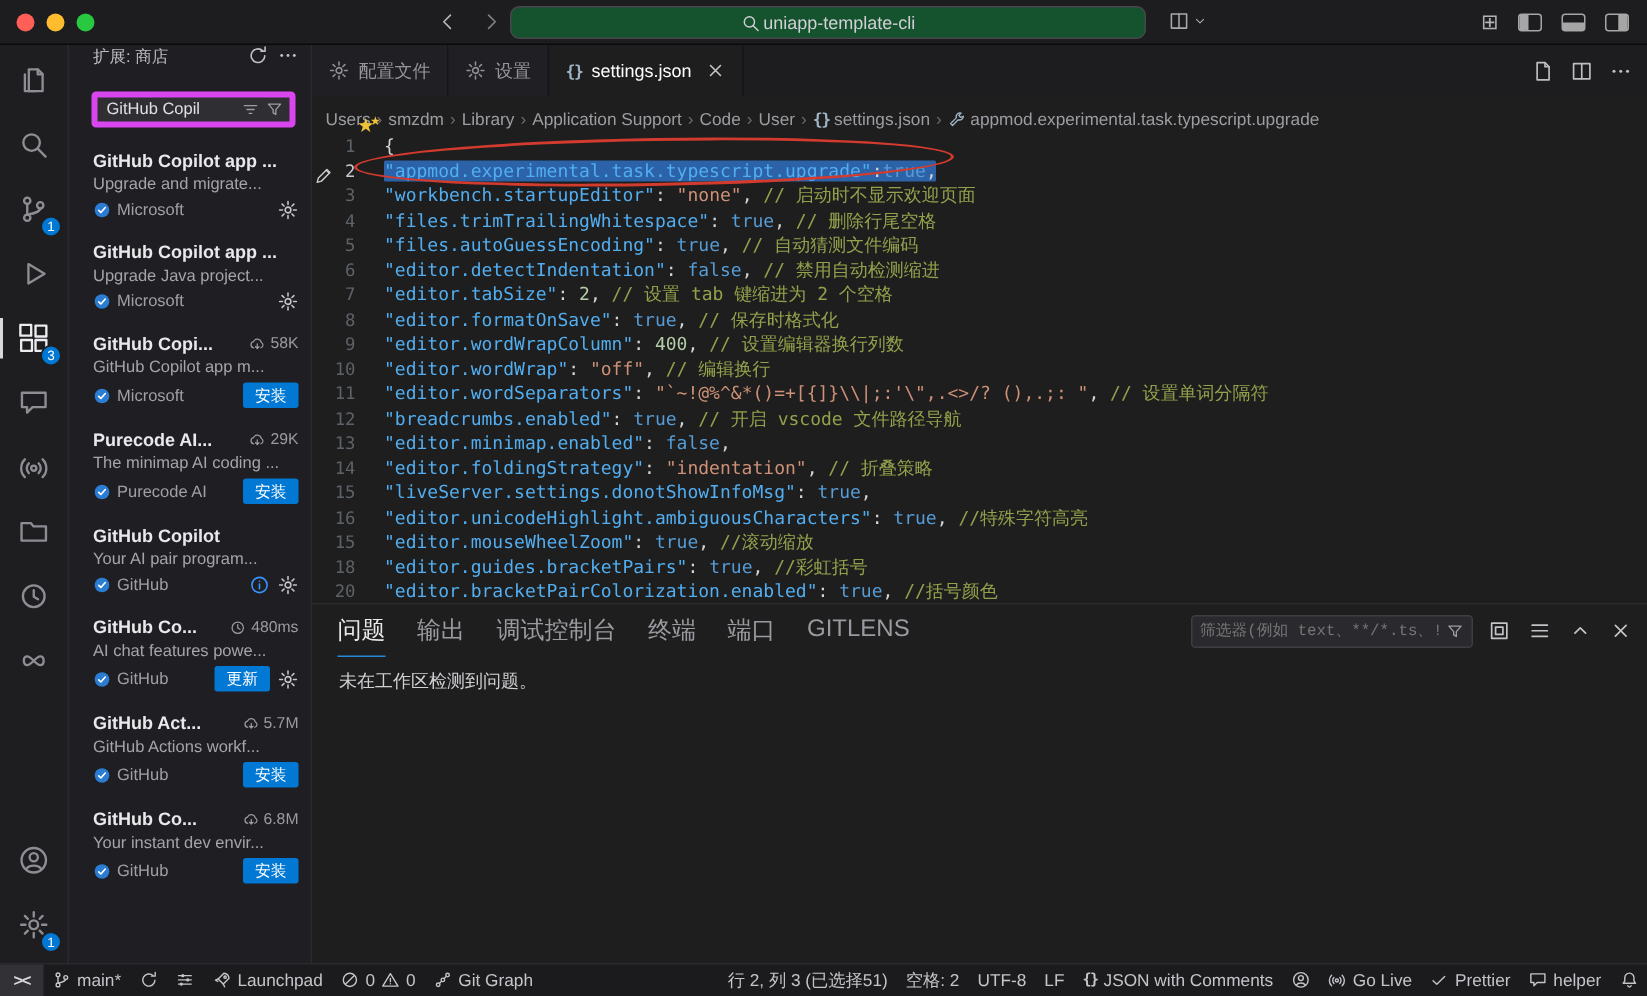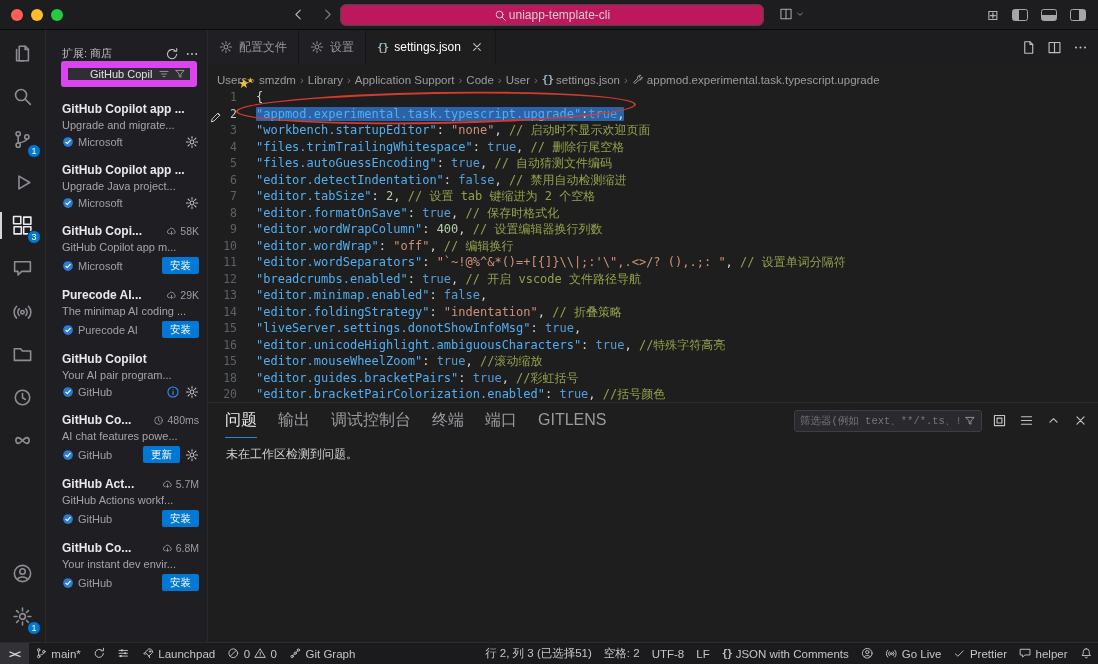--- a/index.html
+++ b/index.html
@@ -9,21 +9,21 @@
 .app{width:100%;height:100%;display:flex;flex-direction:column}
 
 
 .titlebar{flex:0 0 30px;background:#1d1d20;border-bottom:1px solid #0a0a0a;display:flex;align-items:center;position:relative}
 .traffic{display:flex;gap:8px;margin-left:11px}
 .tl{width:12px;height:12px;border-radius:50%;cursor:pointer}
 .tl.red{background:#ff5f57}.tl.yellow{background:#febc2e}.tl.green{background:#28c840}
 .tb-nav{display:flex;gap:14px;margin-left:228px;color:#b4b4b8}
 .tb-nav .icon svg{width:15px;height:15px}
 #nav-fwd{color:#7f7f84}
-.tb-search{position:absolute;left:340px;top:4px;width:424px;height:22px;background:#be185d;border:1px solid #47474c;border-radius:6px;display:flex;align-items:center;justify-content:center;gap:2px;color:#cfcfd4;font-size:12px;cursor:pointer}
+.tb-search{position:absolute;left:340px;top:4px;width:424px;height:22px;background:#14532d;border:1px solid #47474c;border-radius:6px;display:flex;align-items:center;justify-content:center;gap:2px;color:#cfcfd4;font-size:12px;cursor:pointer}
 .tb-search .icon svg{width:13px;height:13px}
 .tb-dd{position:absolute;left:779px;top:7px;display:flex;align-items:center;gap:2px;color:#a8a8ad;cursor:pointer}
 .tb-dd .icon svg{width:14px;height:14px}
 .tb-dd .sm svg{width:10px;height:10px}
 .tb-right{margin-left:auto;display:flex;align-items:center;gap:13px;padding-right:12px;height:100%}
 .grid-ic{font-size:14px;color:#b2b2b6;cursor:pointer}
 .lay-ic{width:16px;height:12px;border:1.2px solid #a6a6a6;border-radius:2.5px;position:relative;display:inline-block;cursor:pointer}
 .lay-ic i{position:absolute;background:#a6a6a6;display:block}
 .fill-left{left:0;top:0;bottom:0;width:44%}
 .fill-bottom{left:0;right:0;bottom:0;height:44%}
@@ -35,25 +35,25 @@
 .activitybar{flex:0 0 46px;background:#1e1e21;border-right:1px solid #2a2a2e;display:flex;flex-direction:column;justify-content:space-between;padding:2px 0 4px}
 .ab-group{display:flex;flex-direction:column}
 .ab-item{height:43px;display:flex;align-items:center;justify-content:center;color:#8d8d94;position:relative;cursor:pointer}
 .ab-item svg{width:21px;height:21px}
 .ab-item.active{color:#ececf0}
 .ab-item.active::before{content:"";position:absolute;left:0;top:8px;bottom:8px;width:2px;background:#d8d8dc}
 .badge{position:absolute;right:4px;bottom:3px;min-width:14px;height:14px;border-radius:8px;background:#0078d4;color:#fff;font-size:9px;display:flex;align-items:center;justify-content:center;padding:0 3px;border:1px solid #1e1e21}
 
 
 .sidebar{flex:0 0 162px;background:#1f1f23;border-right:1px solid #2a2a2e;display:flex;flex-direction:column;min-width:0}
-.sb-header{flex:0 0 31px;display:flex;align-items:flex-end;padding:0 8px 0 16px;color:#bdbdc2;font-size:11px}
+.sb-header{flex:0 0 31px;display:flex;align-items:flex-start;padding:0 8px 0 16px;color:#bdbdc2;font-size:11px}
 .sb-header .ttl{flex:1;white-space:nowrap;overflow:hidden}
 .sb-header .icon{color:#c2c2c6;margin-left:6px;cursor:pointer}
 .sb-header .icon svg{width:14px;height:14px}
-.sb-search{flex:0 0 24px;margin:0 10px 8px 15px;background:#2e2e33;border:7px solid #d946ef;border-radius:3px;display:flex;align-items:center;padding:0 4px 0 22px;gap:4px}
+.sb-search{flex:0 0 24px;margin:0 10px 8px 15px;background:#2e2e33;border:4px solid #d946ef;border-radius:3px;display:flex;align-items:center;padding:0 4px 0 6px;gap:4px}
 .sb-search input{flex:1;min-width:0;background:transparent;border:0;outline:0;color:#e0e0e4;font-size:11px;font-family:inherit}
 .sb-search .icon{color:#9d9da2;cursor:pointer}
 .sb-search .icon svg{width:12px;height:12px}
 #ext-list{flex:1;overflow:hidden}
 .ext-item{padding:7px 8px 7px 16px;cursor:pointer}
 .ext-nr{display:flex;align-items:center;gap:4px}
 .ext-name{flex:1;min-width:0;font-weight:700;font-size:12px;color:#e9e9ec;white-space:nowrap;overflow:hidden}
 .ext-meta{display:flex;align-items:center;gap:3px;color:#9b9ba0;font-size:10.5px;white-space:nowrap}
 .ext-meta svg{width:11px;height:11px}
 .ext-desc{margin-top:3px;font-size:11px;color:#a4a4aa;white-space:nowrap;overflow:hidden}

